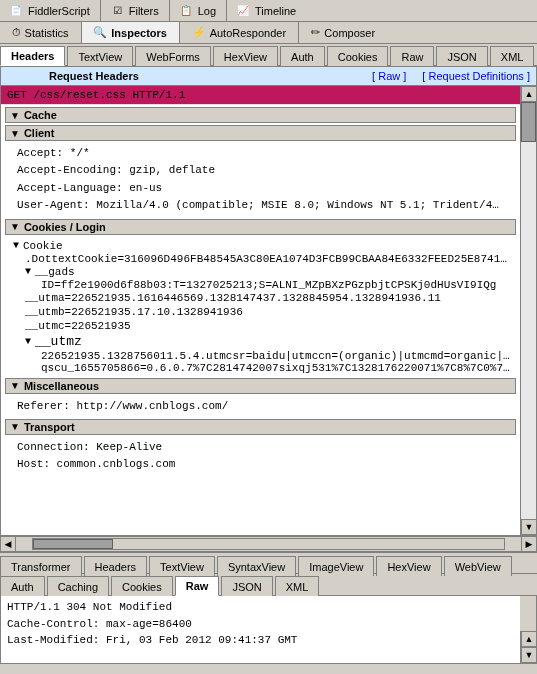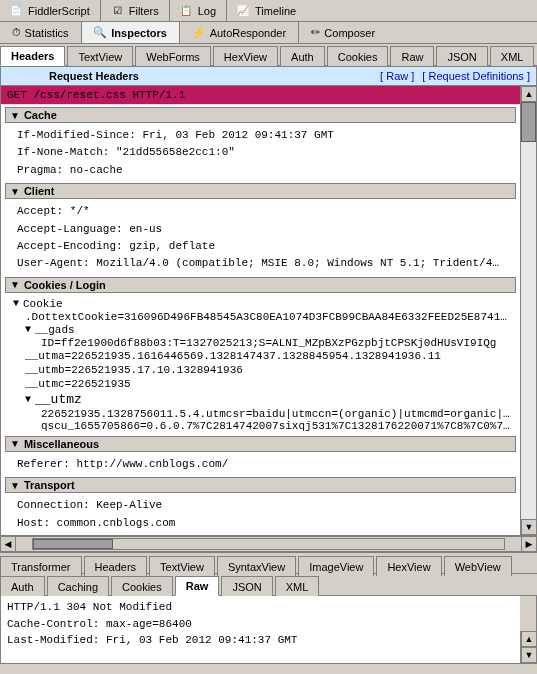--- a/index.html
+++ b/index.html
@@ -104,20 +104,21 @@
       height: 20px;
     }
     .section-header-title {
       font-weight: bold;
       font-size: 11px;
       padding-left: 42px;
     }
     .section-header-link {
       cursor: pointer;
       color: #0000cc;
+      margin-left: 8px;
     }
 
     .request-line {
       padding: 3px 6px;
       font-family: 'Courier New', monospace;
       font-size: 11px;
       background: #be185d;
       border-bottom: 1px solid #e0e0e0;
     }
 
@@ -399,36 +400,31 @@
 
       <div class="request-line">
         <span>GET /css/reset.css HTTP/1.1</span>
       </div>
 
       <div>
         <div class="group-header">
           <span class="toggle">▼</span>
           <span>Cache</span>
         </div>
-        <div class="group-content">
-          <div class="line">If-Modified-Since: Fri, 03 Feb 2012 09:41:37 GMT</div>
-          <div class="line">If-None-Match: "21dd55658e2cc1:0"</div>
-          <div class="line">Pragma: no-cache</div>
-        </div>
       </div>
 
       <div>
         <div class="group-header">
           <span class="toggle">▼</span>
           <span>Client</span>
         </div>
         <div class="group-content">
           <div class="line">Accept: */*</div>
+          <div class="line">Accept-Encoding: gzip, deflate</div>
           <div class="line">Accept-Language: en-us</div>
-          <div class="line">Accept-Encoding: gzip, deflate</div>
           <div class="line" style="overflow:hidden; text-overflow:ellipsis; white-space:nowrap;">User-Agent: Mozilla/4.0 (compatible; MSIE 8.0; Windows NT 5.1; Trident/4.0; CIBA; .NET CLR 2.0.5072</div>
         </div>
       </div>
 
       <div>
         <div class="group-header">
           <span class="toggle">▼</span>
           <span>Cookies / Login</span>
         </div>
         <div style="padding: 2px 8px;">

